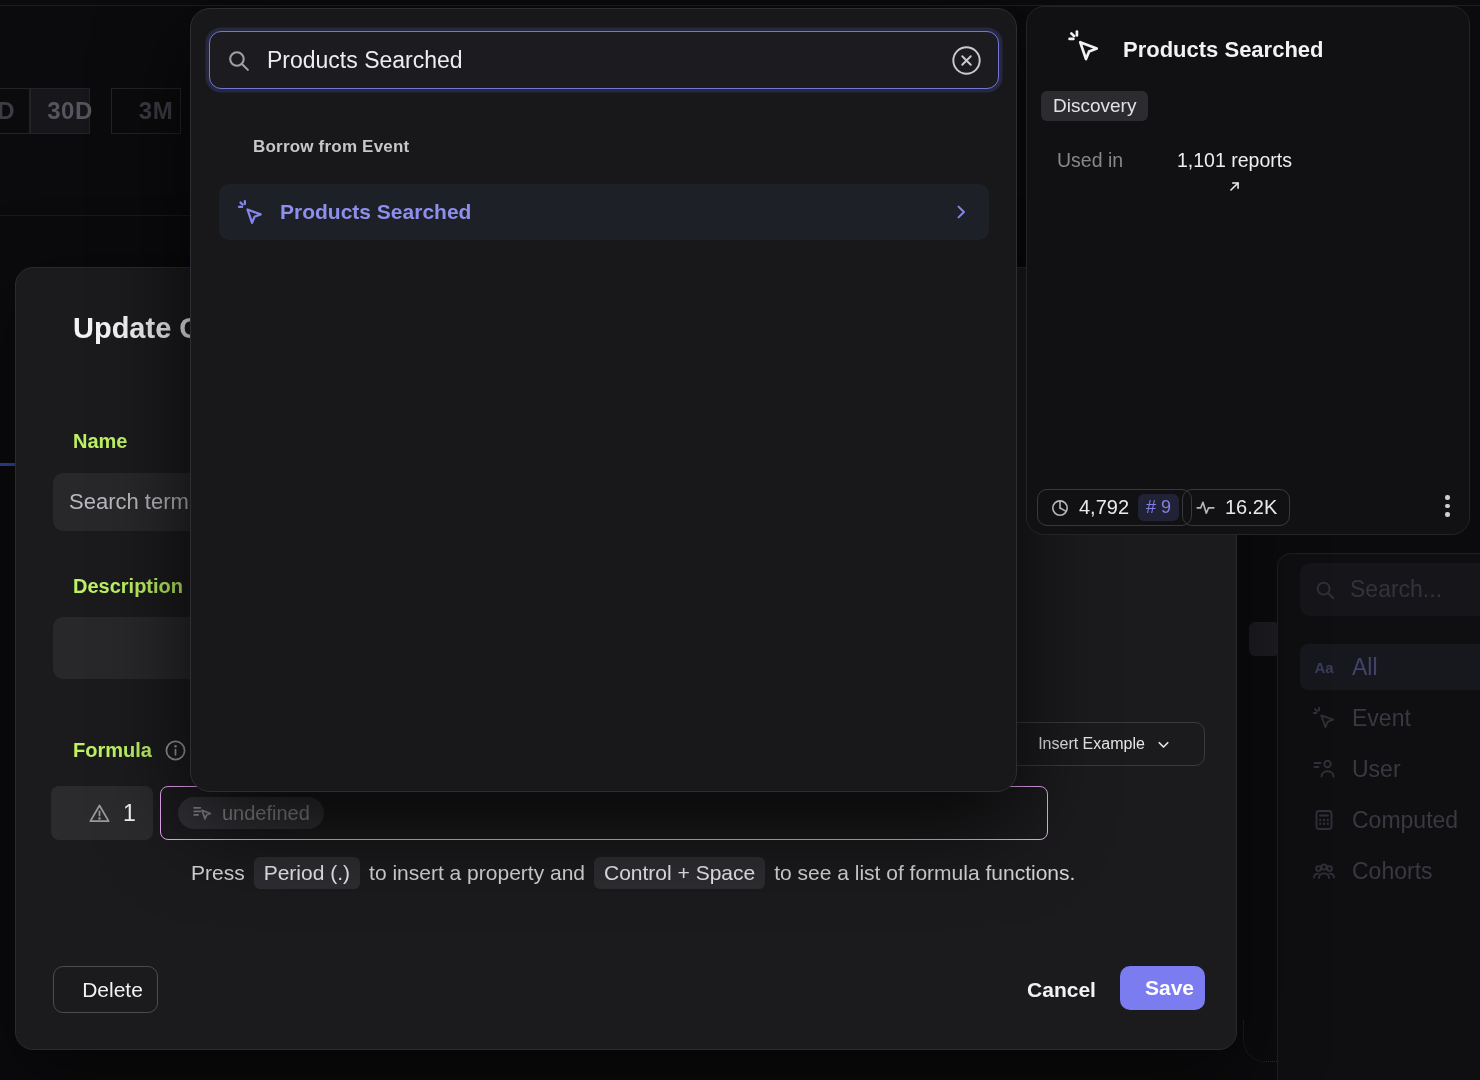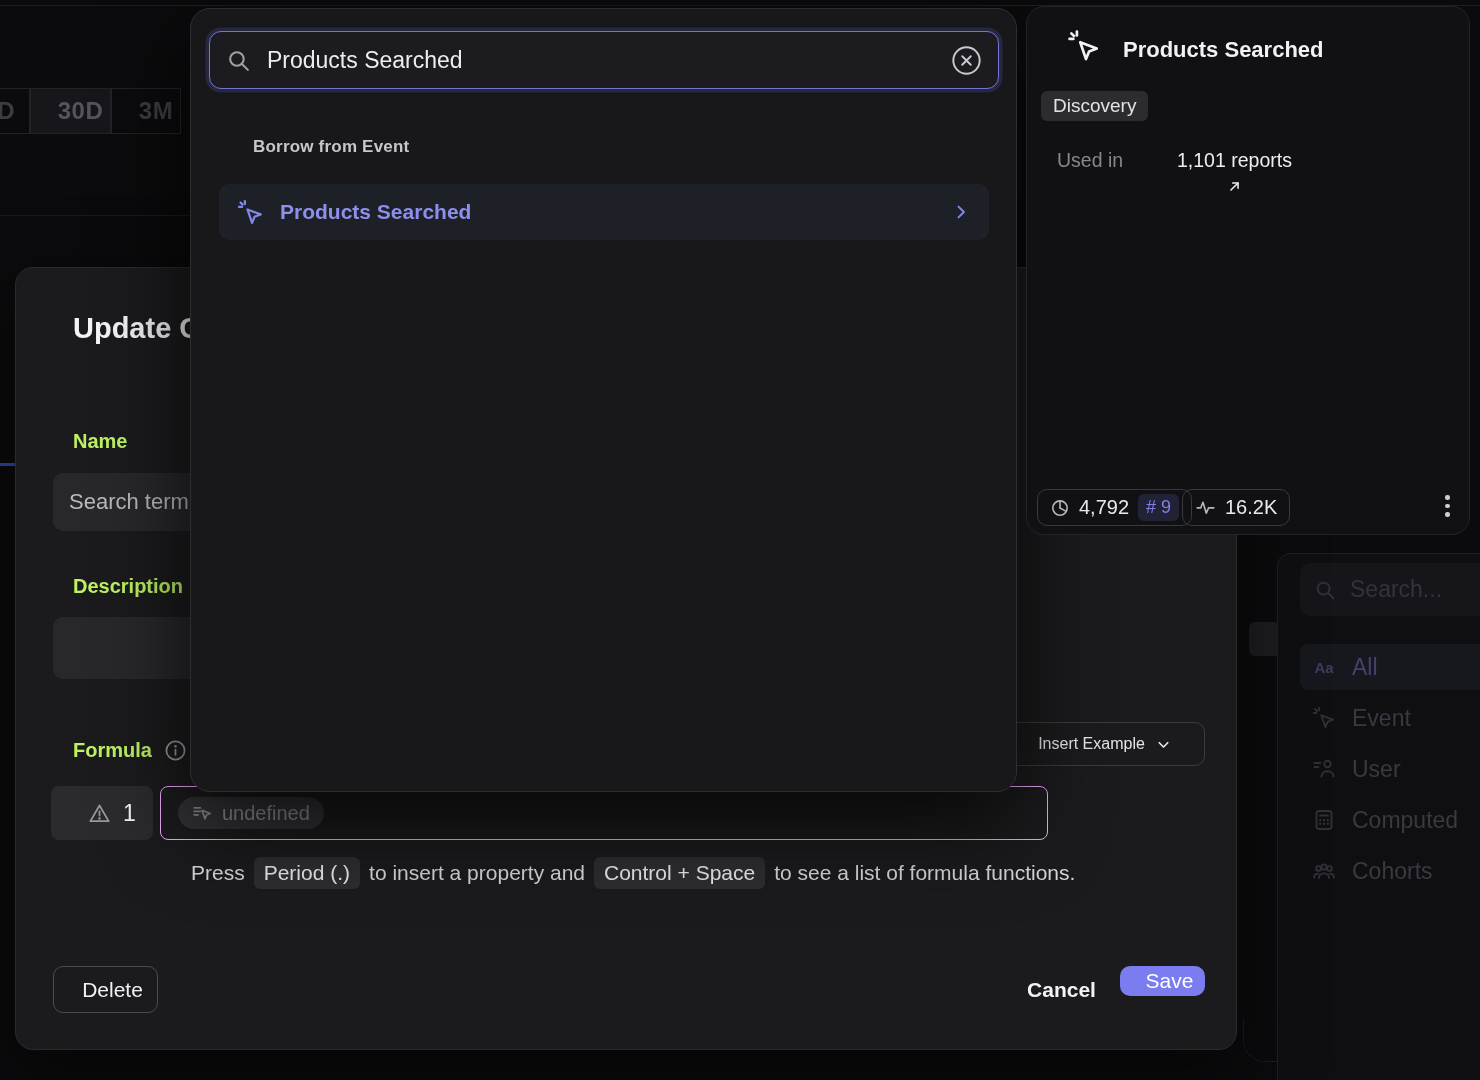--- a/index.html
+++ b/index.html
@@ -77,21 +77,21 @@
   .chip{
     height:32px;background:#323237;border-radius:16px;display:flex;align-items:center;
     gap:9px;padding:0 14px;color:#909095;font-size:20px;
   }
   .hint{left:155px;top:589px;display:flex;align-items:center;gap:9px;font-size:21px;color:#d6d6d9;white-space:nowrap;}
   .kbd{background:#2e2e32;border-radius:6px;padding:4px 10px;color:#e9e9ec;}
   .btn{box-sizing:border-box;border-radius:10px;font-size:21px;font-family:inherit;cursor:pointer;
     display:flex;align-items:center;justify-content:center;}
   .btn-delete{left:37px;top:698px;width:105px;height:47px;border:1px solid #4b4b50;background:transparent;color:#f2f2f4;}
   .btn-cancel{left:986px;top:698px;width:105px;height:47px;border:none;background:transparent;color:#f2f2f4;font-weight:bold;}
-  .btn-save{left:1104px;top:698px;width:85px;height:30px;border:none;background:var(--accent,#7b7cf0);color:#fff;font-weight:normal;}
+  .btn-save{left:1104px;top:698px;width:85px;height:44px;border:none;background:var(--accent,#7b7cf0);color:#fff;font-weight:bold;}
 
   
   .overlay{
     left:190px;top:8px;width:827px;height:784px;background:#18181b;
     border:1px solid #2e2e32;border-radius:20px;box-sizing:border-box;
     box-shadow:0 30px 90px rgba(0,0,0,.75);
   }
   .search-wrap{
     position:absolute;left:18px;top:22px;width:790px;height:58px;box-sizing:border-box;
     background:#1b1b20;border:1.5px solid var(--focus,#7476d6);border-radius:12px;
@@ -129,21 +129,21 @@
   .dots i{width:4.5px;height:4.5px;border-radius:50%;background:#cfcfd3;}
 </style>
 </head>
 <body style="--accent: #7b7cf0; --link: #8d8fec; --focus: #7476d6;">
 
 <div class="abs hairline" style="left:0;top:5px;width:1480px;"></div>
 
 <div class="abs timebtn" style="left:-40px;top:88px;width:70px;justify-content:flex-end;padding-right:14px;">
   <span>D</span>
 </div>
-<div class="abs timebtn sel" style="left:30px;top:88px;width:81px;">
+<div class="abs timebtn sel" style="left:30px;top:88px;width:60px;">
   <span>30D</span>
 </div>
 <div class="abs timebtn" style="left:111px;top:88px;width:70px;">
   <span>3M</span>
 </div>
 
 <div class="abs hairline" style="left:0;top:215px;width:190px;background:#1b1b1e;"></div>
 
 <div class="abs" style="left:0;top:463px;width:9px;height:3px;background:#3d55c8;opacity:.8;"></div>
 <div class="abs frag" style="left:-6px;top:686px;font-size:22px;">lay</div>

